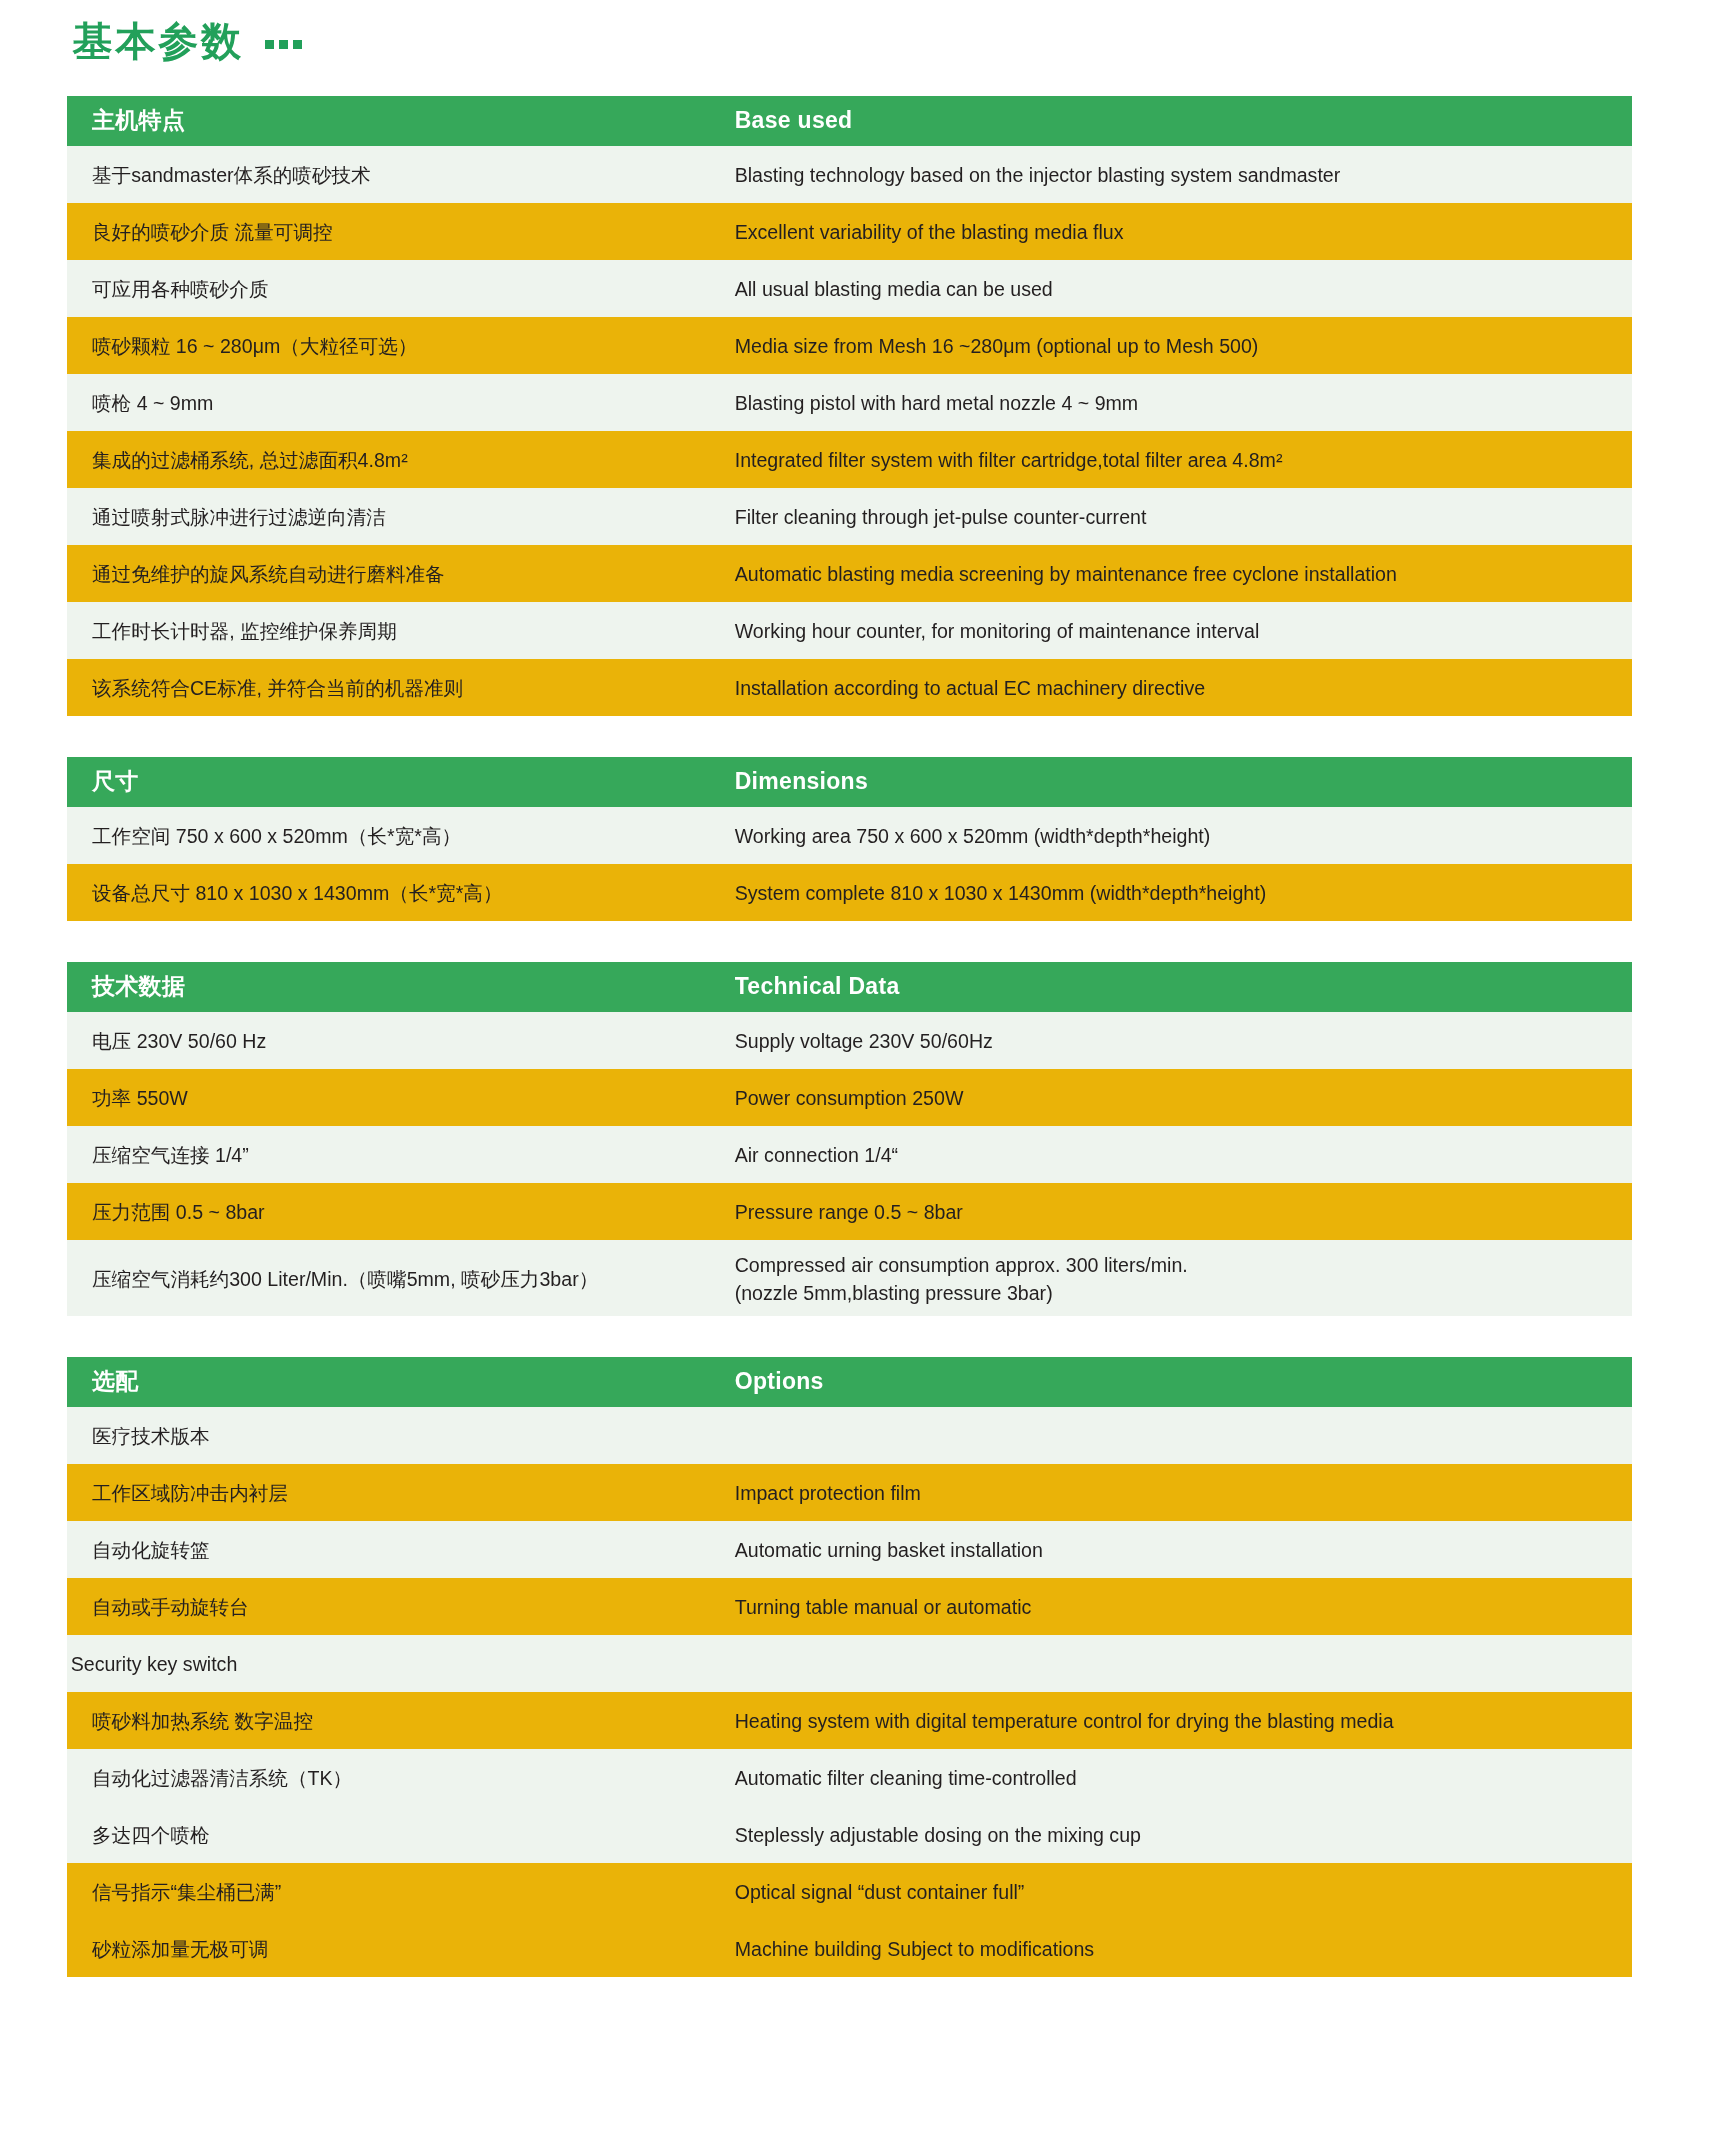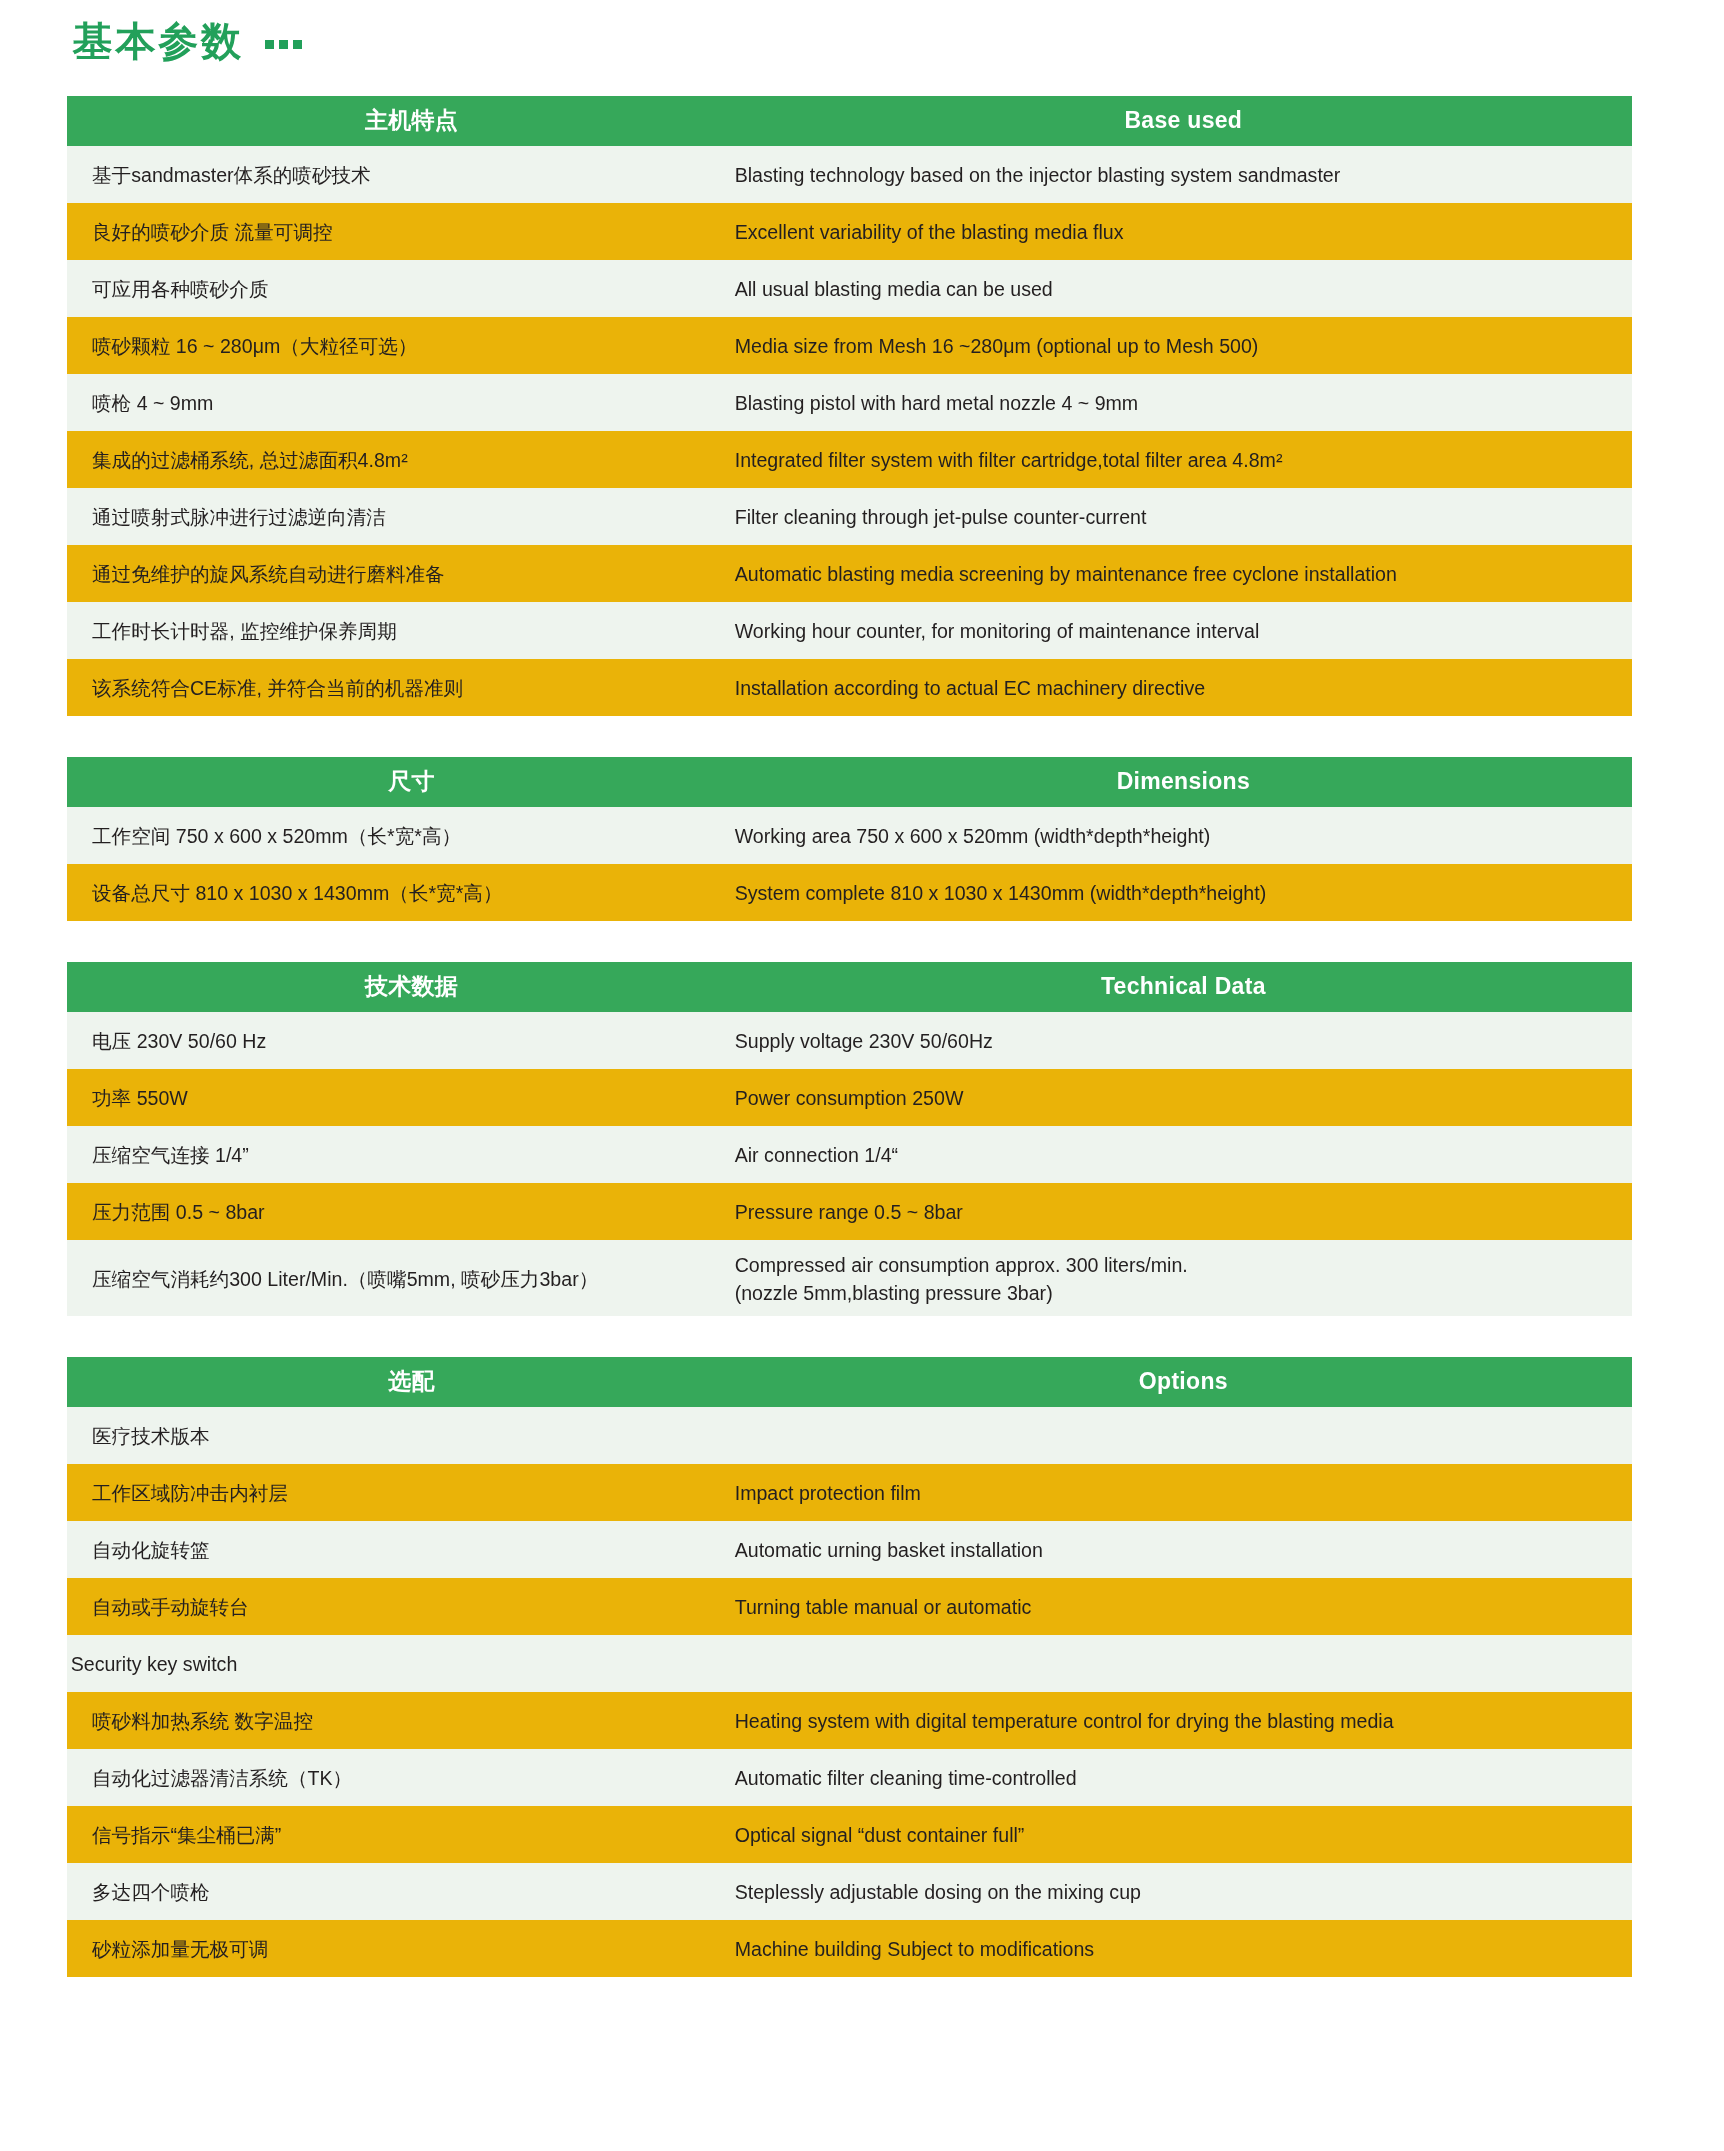--- a/index.html
+++ b/index.html
@@ -52,21 +52,20 @@
   
   .section {
     margin-bottom: 41px;
   }
   .section-header {
     display: flex;
     background: #36a85a;
     color: #ffffff;
     height: 50px;
     align-items: center;
-    text-align: center;
   }
   .section-header .col-cn,
   .section-header .col-en {
     font-size: 23px;
     font-weight: bold;
     letter-spacing: 0.3px;
   }
   .col-cn {
     width: 664px;
     box-sizing: border-box;
@@ -225,28 +224,28 @@
           <div class="col-en">Security key switch</div>
         </div>
         <div class="row even">
           <div class="col-cn">喷砂料加热系统 数字温控</div>
           <div class="col-en">Heating system with digital temperature control for drying the blasting media</div>
         </div>
         <div class="row odd">
           <div class="col-cn">自动化过滤器清洁系统（TK）</div>
           <div class="col-en">Automatic filter cleaning time-controlled</div>
         </div>
+        <div class="row odd">
+          <div class="col-cn">多达四个喷枪</div>
+          <div class="col-en">Steplessly adjustable dosing on the mixing cup</div>
+        </div>
         <div class="row even">
           <div class="col-cn">信号指示“集尘桶已满”</div>
           <div class="col-en">Optical signal “dust container full”</div>
         </div>
-        <div class="row odd">
-          <div class="col-cn">多达四个喷枪</div>
-          <div class="col-en">Steplessly adjustable dosing on the mixing cup</div>
-        </div>
         <div class="row even">
           <div class="col-cn">砂粒添加量无极可调</div>
           <div class="col-en">Machine building Subject to modifications</div>
         </div>
       </div>
     </div>
 
 </div>
 
 

